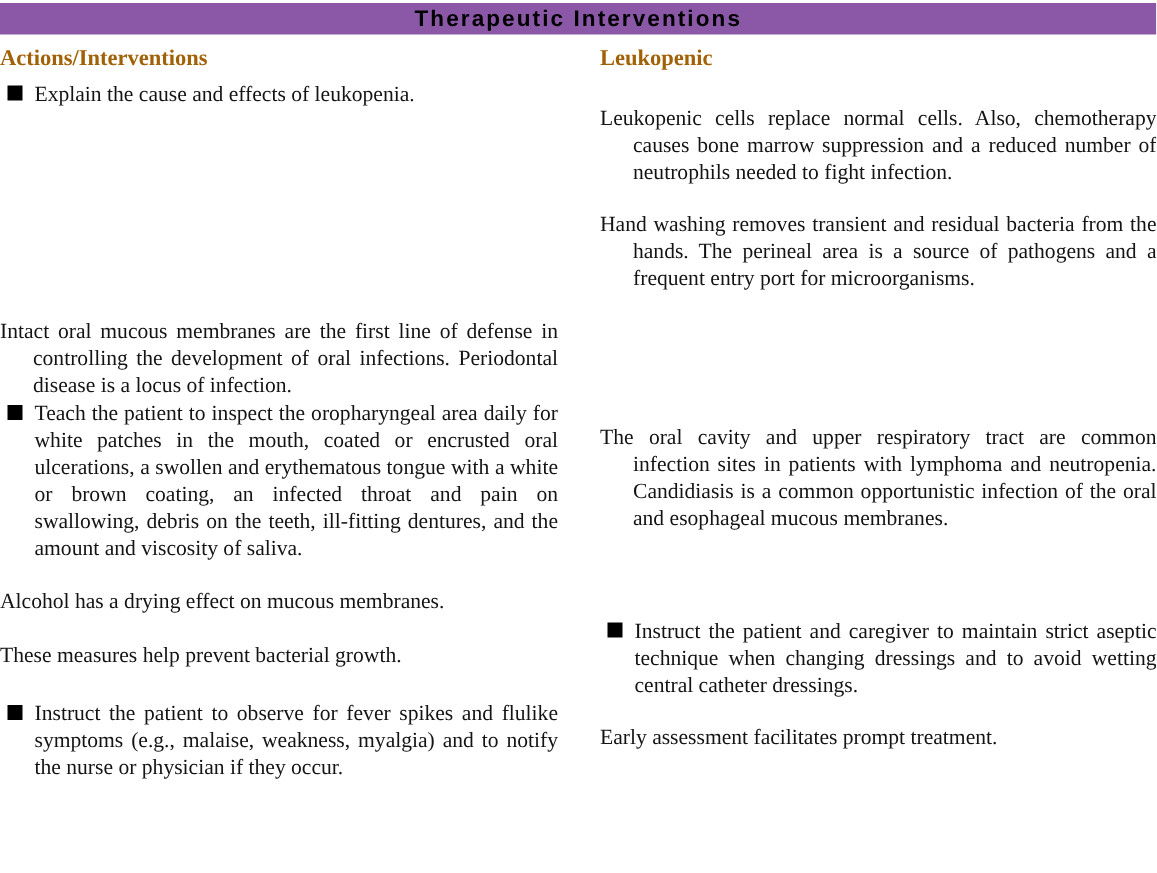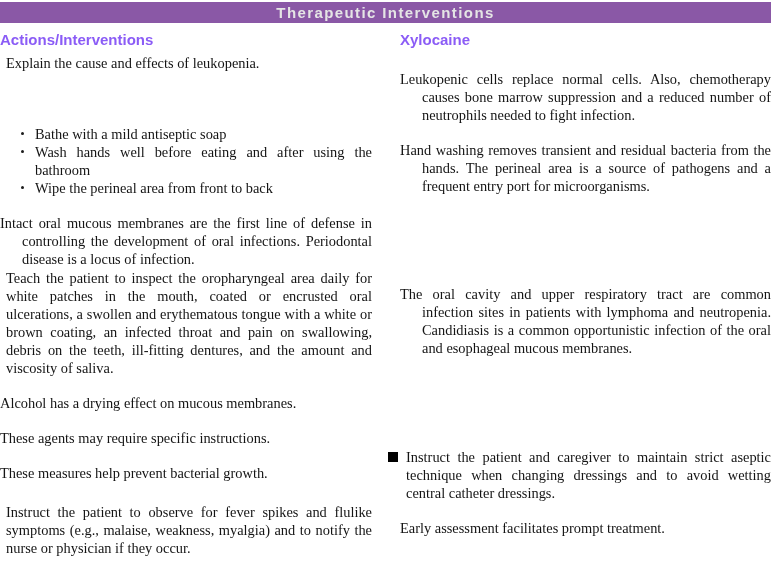--- a/index.html
+++ b/index.html
@@ -27,33 +27,33 @@
     font-size: 15px;
     letter-spacing: 1.4px;
   }
   .two-col {
     display: grid;
     grid-template-columns: 372px 371px;
     column-gap: 28px;
   }
   .col-headers { margin-top: 8px; }
   .col-header {
-    font-family: Liberation Sans, sans-serif;
+    font-family: Liberation Serif, serif;
     font-weight: bold;
     font-size: 15px;
-    color: #8b5cf6;
+    color: #a16207;
   }
   .rows { margin-top: 6px; }
   .row { align-items: start; margin-bottom: 1px; }
   .cell {
     font-size: 14.4px;
     line-height: 18px;
     text-align: justify;
   }
-  .action-cell { padding-left: 6px; }
+  .action-cell { padding-left: 23px; }
   .action-text { display: block; text-indent: -18px; }
   .sq-bullet {
     display: inline-block;
     width: 10px;
     height: 10px;
     background: #000000;
     margin-right: 8px;
   }
   .sub-item {
     padding-left: 47px;
@@ -74,65 +74,59 @@
     text-indent: -22px;
     margin-top: 16px;
   }
 </style>
 </head>
 <body>
 
 <div class="page">
 
   <div class="title-bar" style="background: rgb(138, 88, 166);">
-    <span class="title" style="color: #e5e5e5;">Therapeutic Interventions</span>
+    <span class="title" style="color: #000000;">Therapeutic Interventions</span>
   </div>
 
   <div class="two-col col-headers">
     <div class="col-header">Actions/Interventions</div>
-    <div class="col-header">Xylocaine</div>
+    <div class="col-header">Leukopenic</div>
   </div>
 
   <div class="rows">
 
     <div class="two-col row">
       <div class="cell action-cell">
         <span class="action-text"><span class="sq-bullet"></span><span>Explain the cause and effects of leukopenia.</span></span>
       </div>
       <div class="cell rationale-cell">Leukopenic cells replace normal cells. Also, chemotherapy causes bone marrow suppression and a reduced number of neutrophils needed to fight infection.</div>
     </div>
 
     <div class="two-col row">
       <div class="cell action-cell">
-        <div class="sub-list" style="margin-left:-18px;">
-          <div class="sub-item"><span class="dot-bullet"></span><span>Bathe with a mild antiseptic soap</span></div>
-          <div class="sub-item"><span class="dot-bullet"></span><span>Wash hands well before eating and after using the bathroom</span></div>
-          <div class="sub-item"><span class="dot-bullet"></span><span>Wipe the perineal area from front to back</span></div>
-        </div>
       </div>
       <div class="cell rationale-cell">Hand washing removes transient and residual bacteria from the hands. The perineal area is a source of pathogens and a frequent entry port for microorganisms.</div>
     </div>
 
     <div class="two-col row">
       <div class="cell rationale-cell">Intact oral mucous membranes are the first line of defense in controlling the development of oral infections. Periodontal disease is a locus of infection.</div>
     </div>
 
     <div class="two-col row">
       <div class="cell action-cell">
         <span class="action-text"><span class="sq-bullet"></span><span>Teach the patient to inspect the oropharyngeal area daily for white patches in the mouth, coated or encrusted oral ulcerations, a swollen and erythematous tongue with a white or brown coating, an infected throat and pain on swallowing, debris on the teeth, ill-fitting dentures, and the amount and viscosity of saliva.</span></span>
       </div>
       <div class="cell rationale-cell">The oral cavity and upper respiratory tract are common infection sites in patients with lymphoma and neutropenia. Candidiasis is a common opportunistic infection of the oral and esophageal mucous membranes.</div>
     </div>
 
     <div class="two-col row">
       <div class="cell rationale-cell">Alcohol has a drying effect on mucous membranes.</div>
     </div>
 
     <div class="two-col row">
-      <div class="cell rationale-cell">These agents may require specific instructions.</div>
     </div>
 
     <div class="two-col row">
       <div class="cell rationale-cell">These measures help prevent bacterial growth.</div>
       <div class="cell action-cell">
         <span class="action-text"><span class="sq-bullet"></span><span>Instruct the patient and caregiver to maintain strict aseptic technique when changing dressings and to avoid wetting central catheter dressings.</span></span>
       </div>
     </div>
 
     <div class="two-col row">

